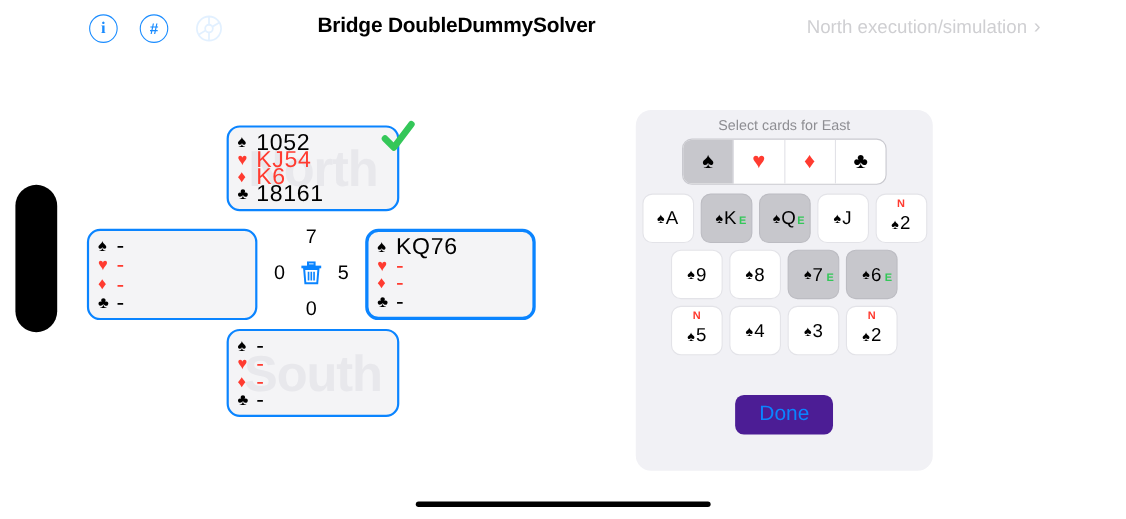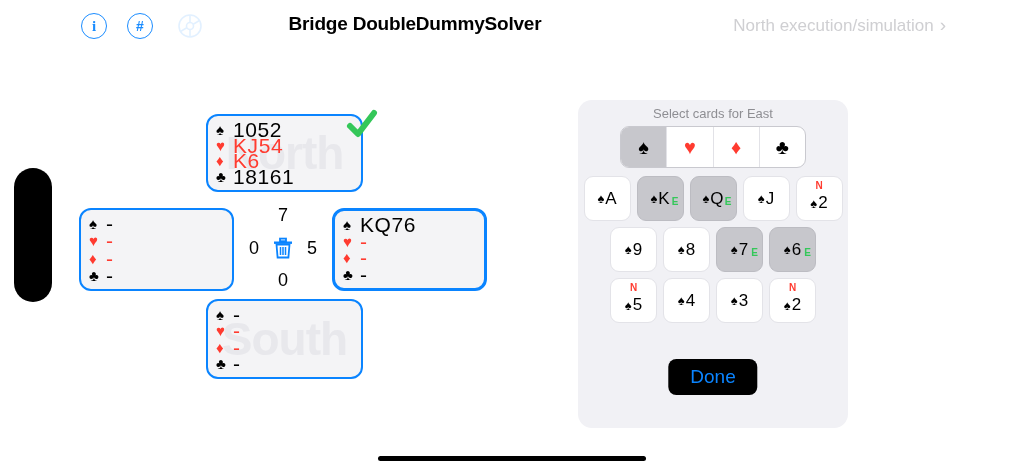--- a/index.html
+++ b/index.html
@@ -141,21 +141,21 @@
     position: absolute; left: 0; top: 3px; width: 100%;
     text-align: center; font-size: 10px; color: #ff3b30; font-weight: 600;
   }
   .card.has-n { padding-top: 9px; }
   .selected-count {
     position: absolute; left: 0; top: 238px; width: 100%;
     text-align: center; font-size: 13px; color: #ff3b30;
   }
   .done-btn {
     position: absolute; left: 50%; transform: translateX(-50%); top: 259px;
-    background: #000000; border: none; border-radius: 8px;
+    background: #4c1d95; border: none; border-radius: 8px;
     padding: 7px 22px; font-size: 19px; color: #0a84ff;
     font-family: "Liberation Sans", sans-serif;
   }
 </style>
 </head>
 <body>
 
 <div id="root">
 
   <div class="notch-pill"></div>

